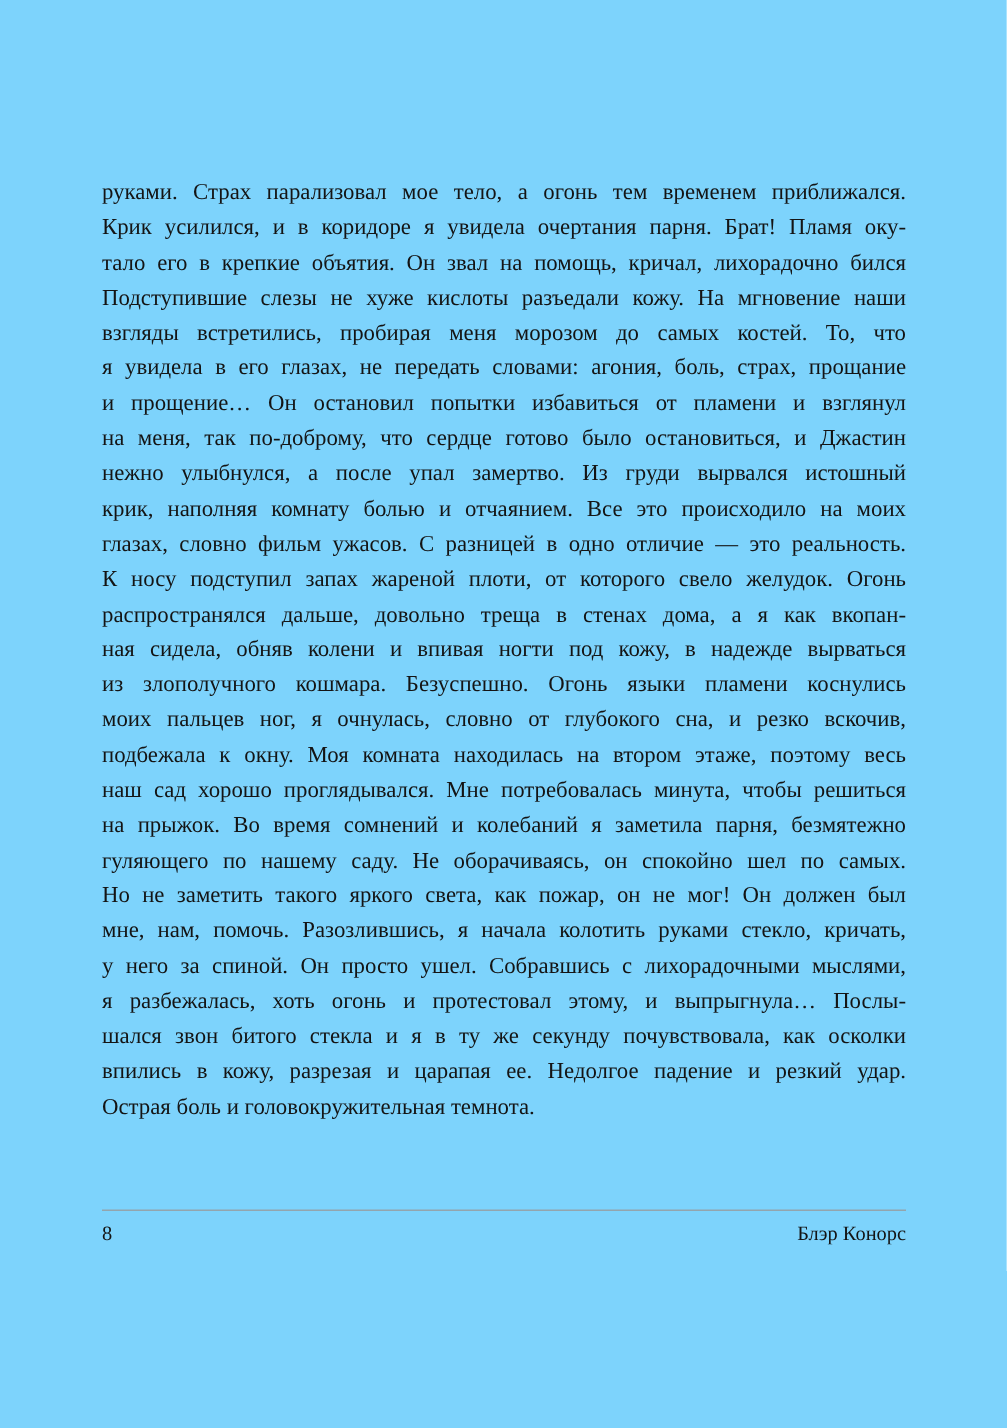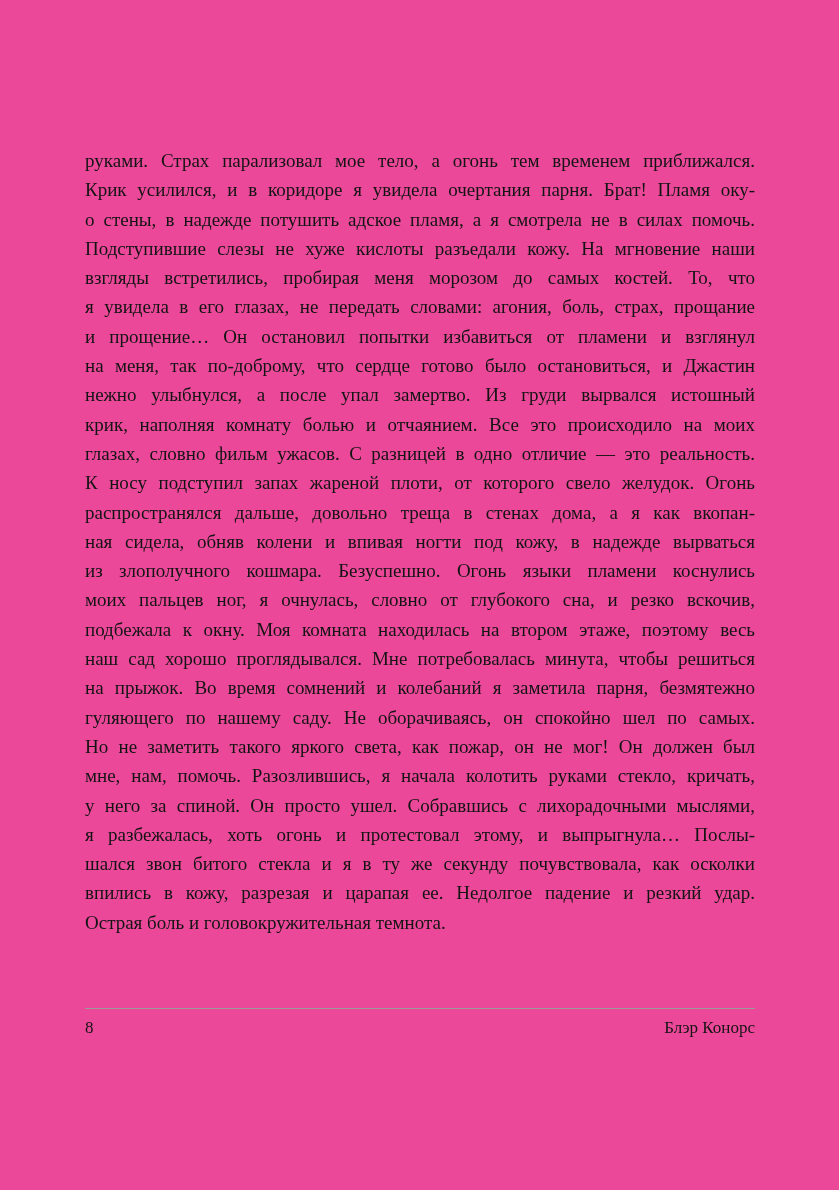--- a/index.html
+++ b/index.html
@@ -4,21 +4,21 @@
 <style>
   html, body {
     margin: 0;
     padding: 0;
     background: #ffffff;
   }
   .page {
     position: relative;
     width: 839px;
     height: 1190px;
-    background: #ec4899;
+    background: #7dd3fc;
     font-family: "Liberation Serif", serif;
     color: #141414;
     overflow: hidden;
   }
   .text-block {
     position: absolute;
     left: 85px;
     top: 146px;
     width: 670px;
   }
@@ -55,21 +55,21 @@
   }
 </style>
 </head>
 <body>
 
 <div class="page">
 
   <div class="text-block">
     <div class="line">руками. Страх парализовал мое тело, а огонь тем временем приближался.</div>
     <div class="line">Крик усилился, и в коридоре я увидела очертания парня. Брат! Пламя оку-</div>
-    <div class="line">о стены, в надежде потушить адское пламя, а я смотрела не в силах помочь.</div>
+    <div class="line">тало его в крепкие объятия. Он звал на помощь, кричал, лихорадочно бился</div>
     <div class="line">Подступившие слезы не хуже кислоты разъедали кожу. На мгновение наши</div>
     <div class="line">взгляды встретились, пробирая меня морозом до самых костей. То, что</div>
     <div class="line">я увидела в его глазах, не передать словами: агония, боль, страх, прощание</div>
     <div class="line">и прощение… Он остановил попытки избавиться от пламени и взглянул</div>
     <div class="line">на меня, так по-доброму, что сердце готово было остановиться, и Джастин</div>
     <div class="line">нежно улыбнулся, а после упал замертво. Из груди вырвался истошный</div>
     <div class="line">крик, наполняя комнату болью и отчаянием. Все это происходило на моих</div>
     <div class="line">глазах, словно фильм ужасов. С разницей в одно отличие — это реальность.</div>
     <div class="line">К носу подступил запах жареной плоти, от которого свело желудок. Огонь</div>
     <div class="line">распространялся дальше, довольно треща в стенах дома, а я как вкопан-</div>

